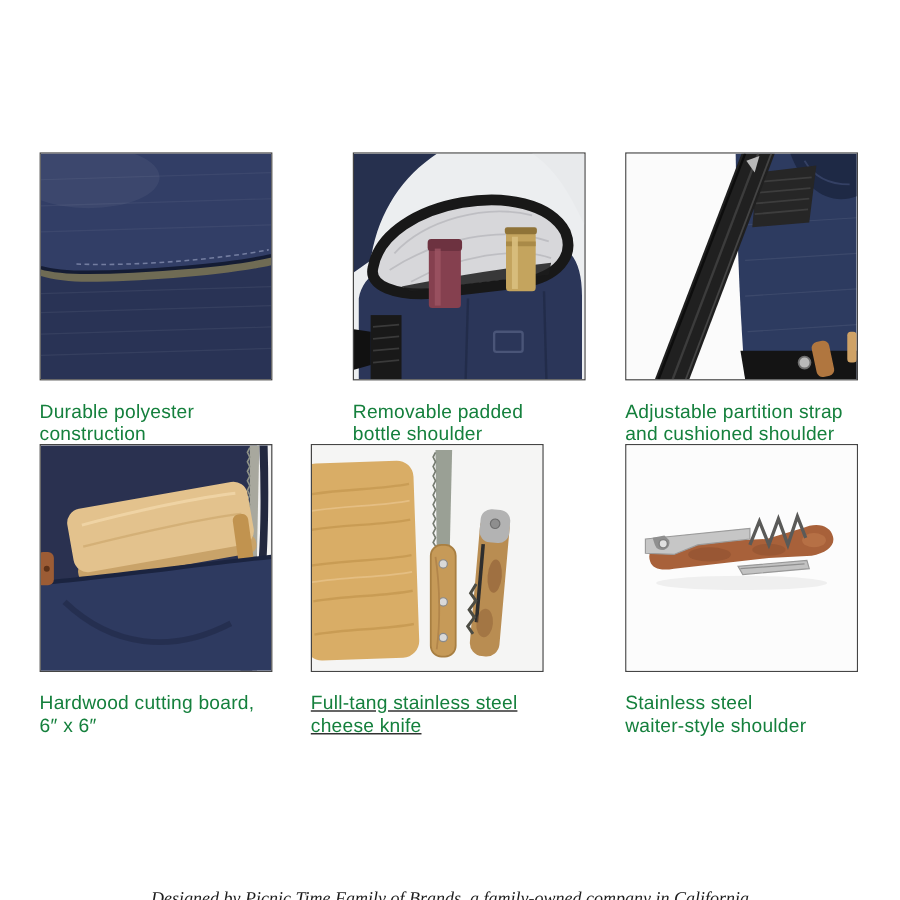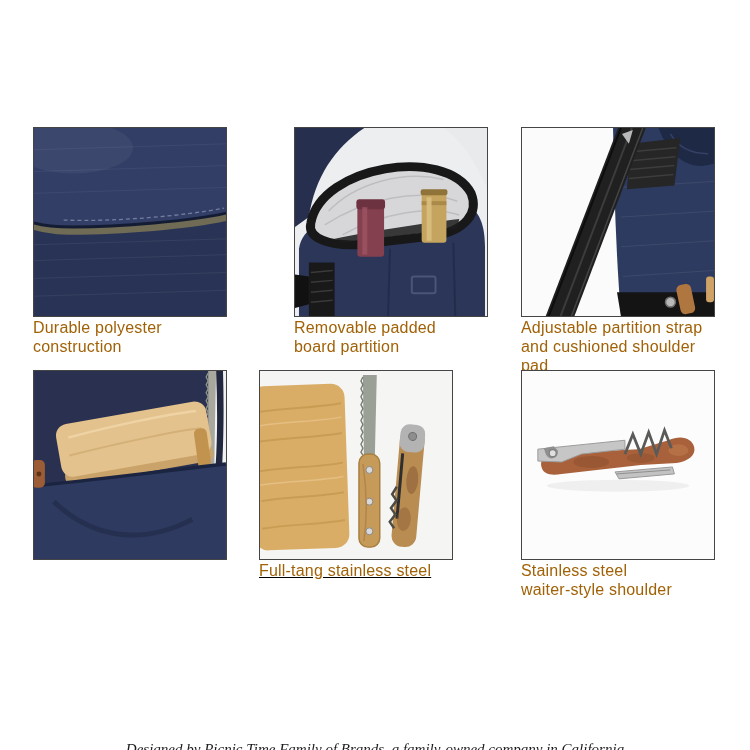--- a/index.html
+++ b/index.html
@@ -8,21 +8,21 @@
     background:#ffffff;
     font-family:"Liberation Sans", sans-serif;
   }
   .tile{position:absolute;width:194px;}
   .tile .img{
     width:194px;height:190px;box-sizing:border-box;
     border:1px solid #454545;background:#ffffff;overflow:hidden;
   }
   .tile .img svg{display:block;width:192px;height:188px;}
   .cap{
-    margin-top:1px;font-size:16px;line-height:19px;color:#a16207;
+    margin-top:17px;font-size:16px;line-height:19px;color:#15803d;
     letter-spacing:0.2px;font-weight:400;
   }
   .cap .line{display:block;}
   .footer{
     position:absolute;left:0;right:0;top:741px;text-align:center;
     font-family:"Liberation Serif", serif;font-style:italic;
     font-size:15px;color:#1c1c1c;white-space:nowrap;
   }
 </style>
 </head>
@@ -93,21 +93,21 @@
             <line x1="16" y1="156" x2="38" y2="154"></line>
             <line x1="16" y1="166" x2="38" y2="164"></line>
             <line x1="16" y1="176" x2="38" y2="174"></line>
           </g>
         <path d="M0,148 L14,150 L14,178 L0,182 Z" fill="#111111"></path>
       </g>
     </svg>
   </div>
   <div class="cap">
     <span class="line">Removable padded</span>
-    <span class="line">board partition</span>
+    <span class="line">bottle shoulder</span>
   </div>
 </div>
 
 <div class="tile" style="left:521px;top:127px;">
   <div class="img">
     <svg viewBox="0 0 194 190">
       <rect x="0" y="0" width="194" height="190" fill="#fbfbfb"></rect>
       <path d="M92,0 H194 V190 H100 C95,128 93,62 92,0 Z" fill="#2d3b60"></path>
       <path d="M138,0 H194 V36 C172,44 150,32 138,0 Z" fill="#1e2945"></path>
       <path d="M150,6 C158,20 172,26 188,26" fill="none" stroke="#39466b" stroke-width="1.5" opacity="0.8"></path>
@@ -165,20 +165,24 @@
       </g>
       <rect x="164" y="58" width="13" height="44" rx="5" fill="#c1934f" transform="rotate(-8 170 80)"></rect>
       <path d="M0,116 C46,112 122,102 194,94 L194,190 H0 Z" fill="#2e3a60"></path>
       <path d="M0,116 C46,112 122,102 194,94" fill="none" stroke="#1b2440" stroke-width="3.5"></path>
       <path d="M20,132 C60,170 110,176 160,150" fill="none" stroke="#222b4a" stroke-width="5" opacity="0.7"></path>
       <g>
         <rect x="-3" y="90" width="14" height="28" rx="5" fill="#9c5c35"></rect>
         <circle cx="5" cy="104" r="2.5" fill="#5e3218"></circle>
       </g>
     </svg>
+  </div>
+  <div class="cap">
+    <span class="line">Hardwood cutting board,</span>
+    <span class="line">6″ x 6″</span>
   </div>
 </div>
 
 <div class="tile" style="left:259px;top:370px;text-decoration:underline;">
   <div class="img">
     <svg viewBox="0 0 194 190">
       <rect x="0" y="0" width="194" height="190" fill="#f5f5f4"></rect>
       <g transform="rotate(-2 44 100)">
         <rect x="-8" y="14" width="96" height="166" rx="14" fill="#d9ad66"></rect>
         <g fill="none" stroke="#c79a52" stroke-width="2" opacity="0.85">
@@ -208,20 +212,21 @@
         <circle cx="149.5" cy="66" r="4" fill="#8e8e8e" stroke="#6f6f6f" stroke-width="1"></circle>
         <path d="M141,84 L141,150" stroke="#2e2e2e" stroke-width="3"></path>
         <ellipse cx="153" cy="110" rx="6" ry="14" fill="#8a5a33" opacity="0.55"></ellipse>
         <ellipse cx="148" cy="150" rx="7" ry="12" fill="#8a5a33" opacity="0.45"></ellipse>
         <path d="M138,118 l-4,8 l5,6 l-5,8 l5,6 l-5,8 l5,6" fill="none" stroke="#4c4c44" stroke-width="2.5"></path>
       </g>
     </svg>
   </div>
   <div class="cap">
     <span class="line">Full-tang stainless steel</span>
+    <span class="line">cheese knife</span>
   </div>
 </div>
 
 <div class="tile" style="left:521px;top:370px;">
   <div class="img">
     <svg viewBox="0 0 194 190">
       <rect x="0" y="0" width="194" height="190" fill="#fcfcfc"></rect>
       <ellipse cx="97" cy="116" rx="72" ry="6" fill="#000000" opacity="0.05"></ellipse>
       <g>
         <polygon points="94,102 152,97 154,104 98,109" fill="#c2c2c2" stroke="#999999" stroke-width="1"></polygon>

